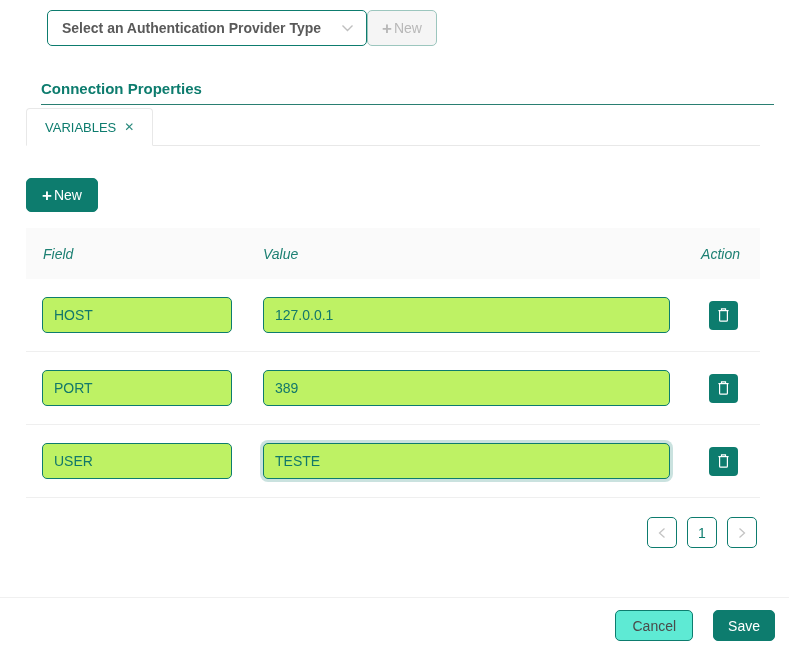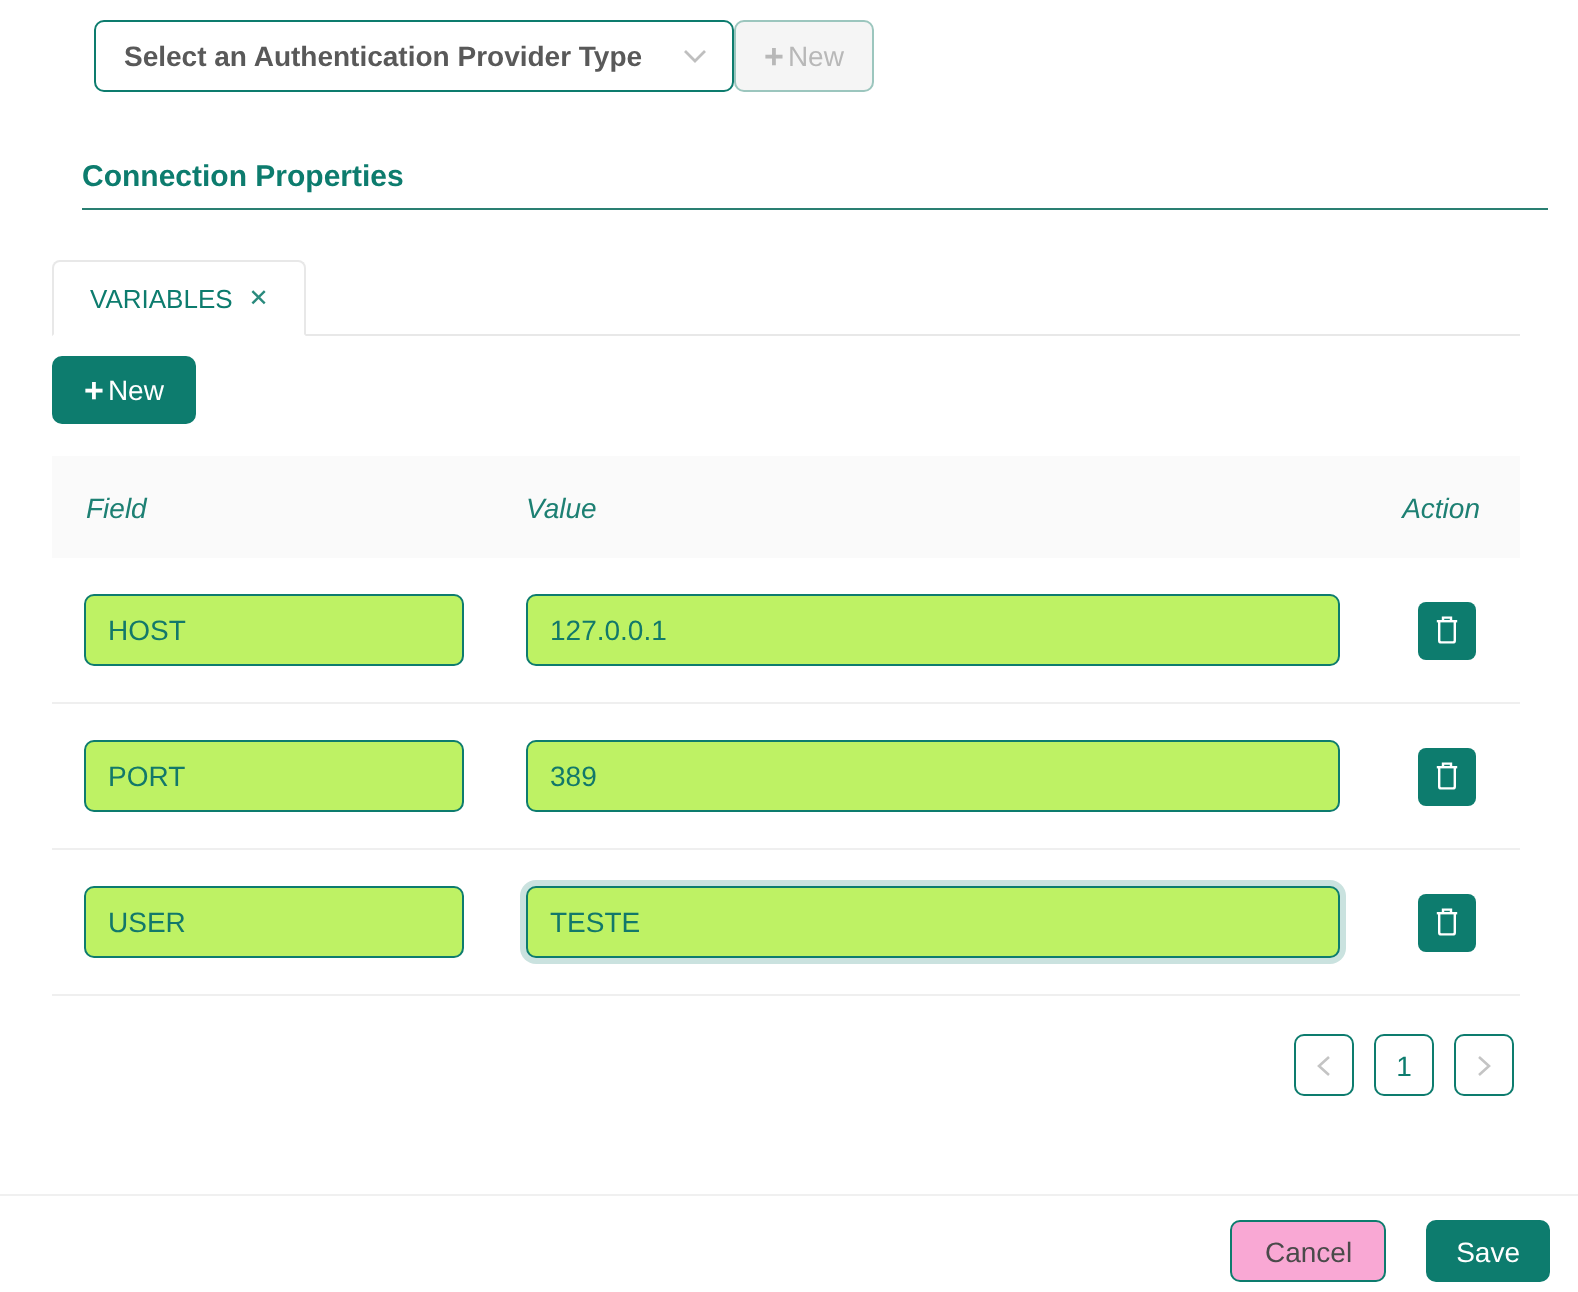--- a/index.html
+++ b/index.html
@@ -70,21 +70,21 @@
     padding-bottom: 7px;
     border-bottom: 1px solid #2a7f72;
     color: #0d7c6e;
     font-size: 15px;
     font-weight: 700;
   }
 
   
   .tabs {
     position: absolute;
-    top: 130px; left: 26px;
+    top: 108px; left: 26px;
     width: 734px;
     height: 38px;
     border-bottom: 1px solid #e8e8e8;
     display: flex;
   }
   .tab {
     height: 38px;
     margin-bottom: -1px;
     background: #fff;
     border: 1px solid #e8e8e8;
@@ -200,21 +200,21 @@
     width: 789px;
     border-top: 1px solid #f0f0f0;
     padding: 12px 14px 0 0;
     display: flex;
     justify-content: flex-end;
     gap: 20px;
   }
   .btn-cancel {
     height: 31px;
     padding: 0 16px;
-    background: #f9a8d4;
+    background: #5eead4;
     border: 1px solid #0d7c6e;
     color: #4a4a4a;
   }
   .btn-save {
     height: 31px;
     padding: 0 14px;
     background: #0d7c6e;
     border: 1px solid #0d7c6e;
     color: #fff;
   }

